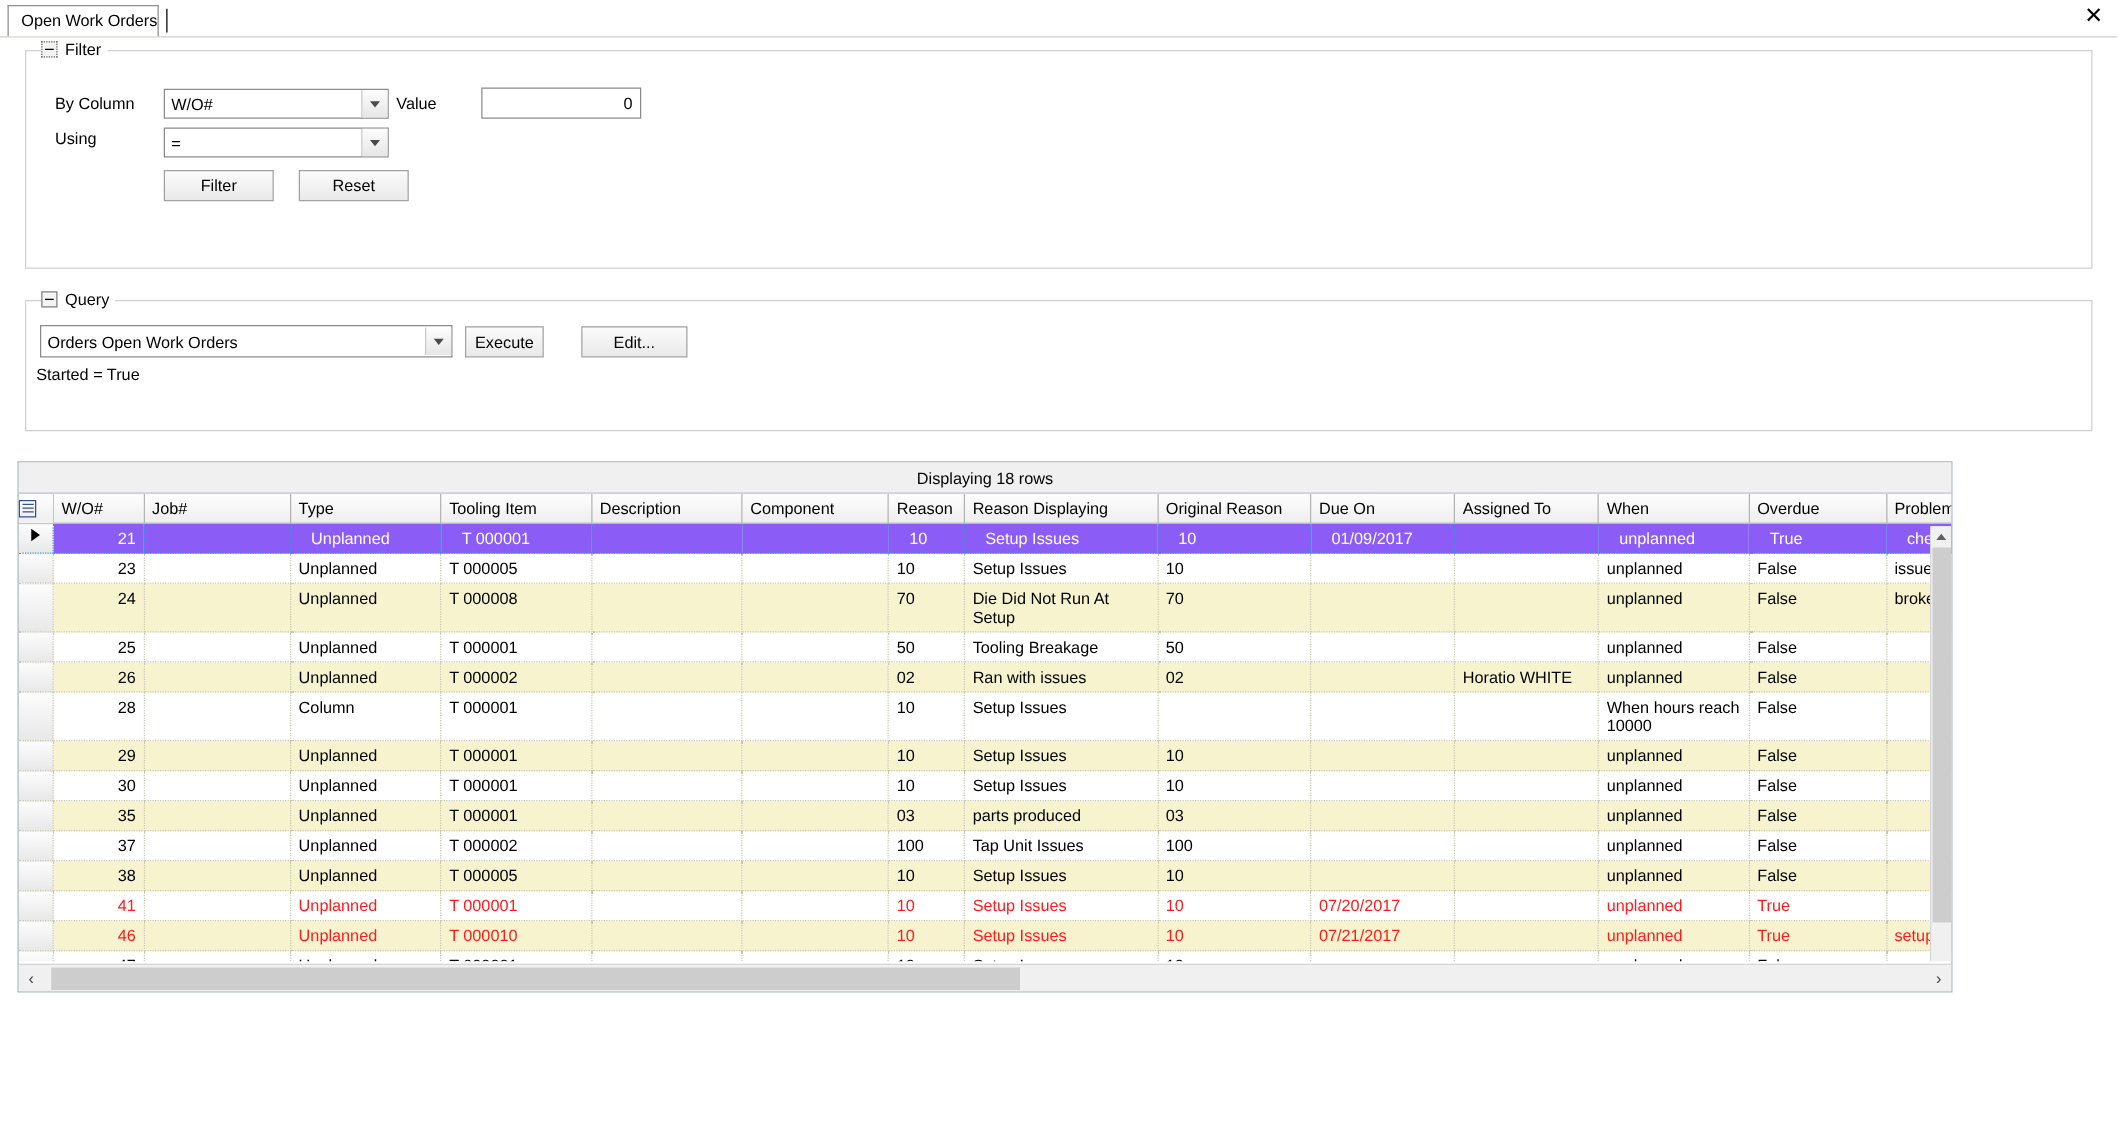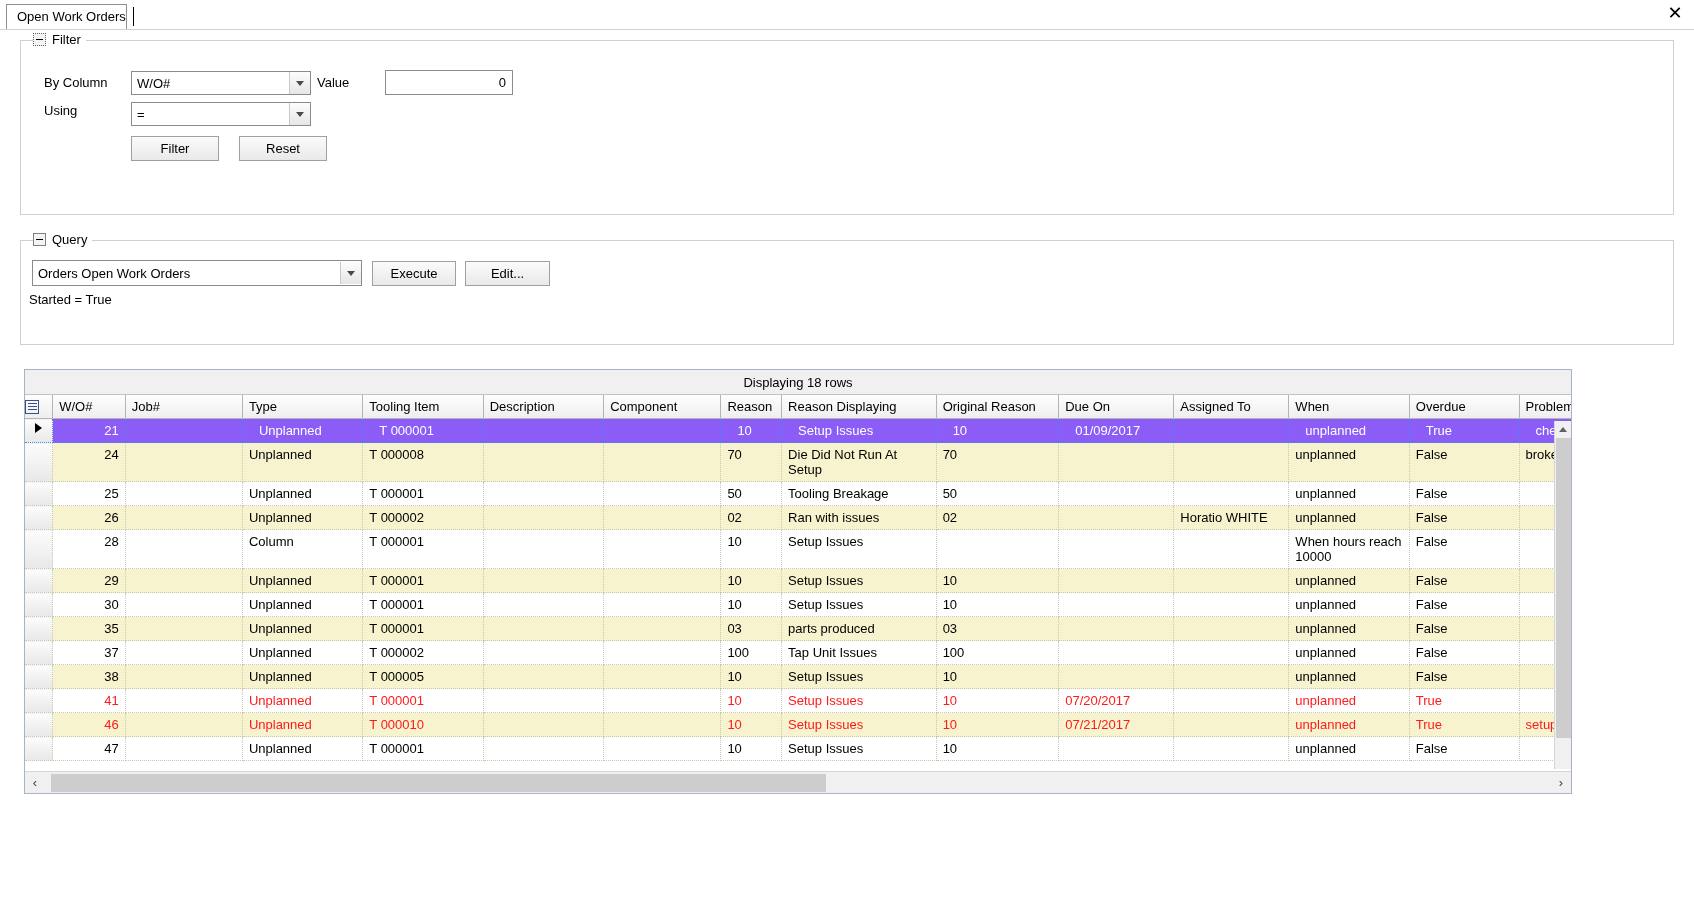--- a/index.html
+++ b/index.html
@@ -140,21 +140,20 @@
     color: #000;
   }
 
   
   .gridwrap {
     position: absolute;
     left: 14px; top: 369px;
     width: 1548px; height: 425px;
     border: 1px solid #a6b5c4;
     background: #ffffff;
-    margin-left: 10px;
   }
   .grid-caption {
     height: 25px;
     background: #f0f0f0;
     border-bottom: 1px solid #b8c4d0;
     display: flex;
     align-items: center;
     justify-content: center;
     font-size: 13px;
   }
@@ -331,21 +330,21 @@
     <span>Query</span>
   </div>
 
   <div class="combo" style="left:11px; top:19px; width:330px; height:26px;">
     <span class="txt">Orders Open Work Orders</span>
     <span class="arrowbox">
         <i class="chev"></i>
       </span>
   </div>
 
-  <div class="btn" style="left:351px; top:20px; width:84px;">
+  <div class="btn" style="left:351px; top:20px; width:63px;">
     <span>Execute</span>
   </div>
   <div class="btn" style="left:444px; top:20px; width:85px;">
     <span>Edit...</span>
   </div>
 
   <div class="lbl" style="left:8px; top:51px;">Started = True</div>
 </div>
 
 <div class="gridwrap">
@@ -405,20 +404,37 @@
             <td></td>
             <td>10</td>
             <td>Setup Issues</td>
             <td>10</td>
             <td>01/09/2017</td>
             <td></td>
             <td>unplanned</td>
             <td>True</td>
             <td>check i</td>
           </tr>
+          <tr class="norm">
+            <td class="col-sel"></td>
+            <td class="num">23</td>
+            <td></td>
+            <td>Unplanned</td>
+            <td>T 000005</td>
+            <td></td>
+            <td></td>
+            <td>10</td>
+            <td>Setup Issues</td>
+            <td>10</td>
+            <td></td>
+            <td></td>
+            <td>unplanned</td>
+            <td>False</td>
+            <td>issue</td>
+          </tr>
           <tr class="alt">
             <td class="col-sel"></td>
             <td class="num">24</td>
             <td></td>
             <td>Unplanned</td>
             <td>T 000008</td>
             <td></td>
             <td></td>
             <td>70</td>
             <td>Die Did Not Run At Setup</td>

